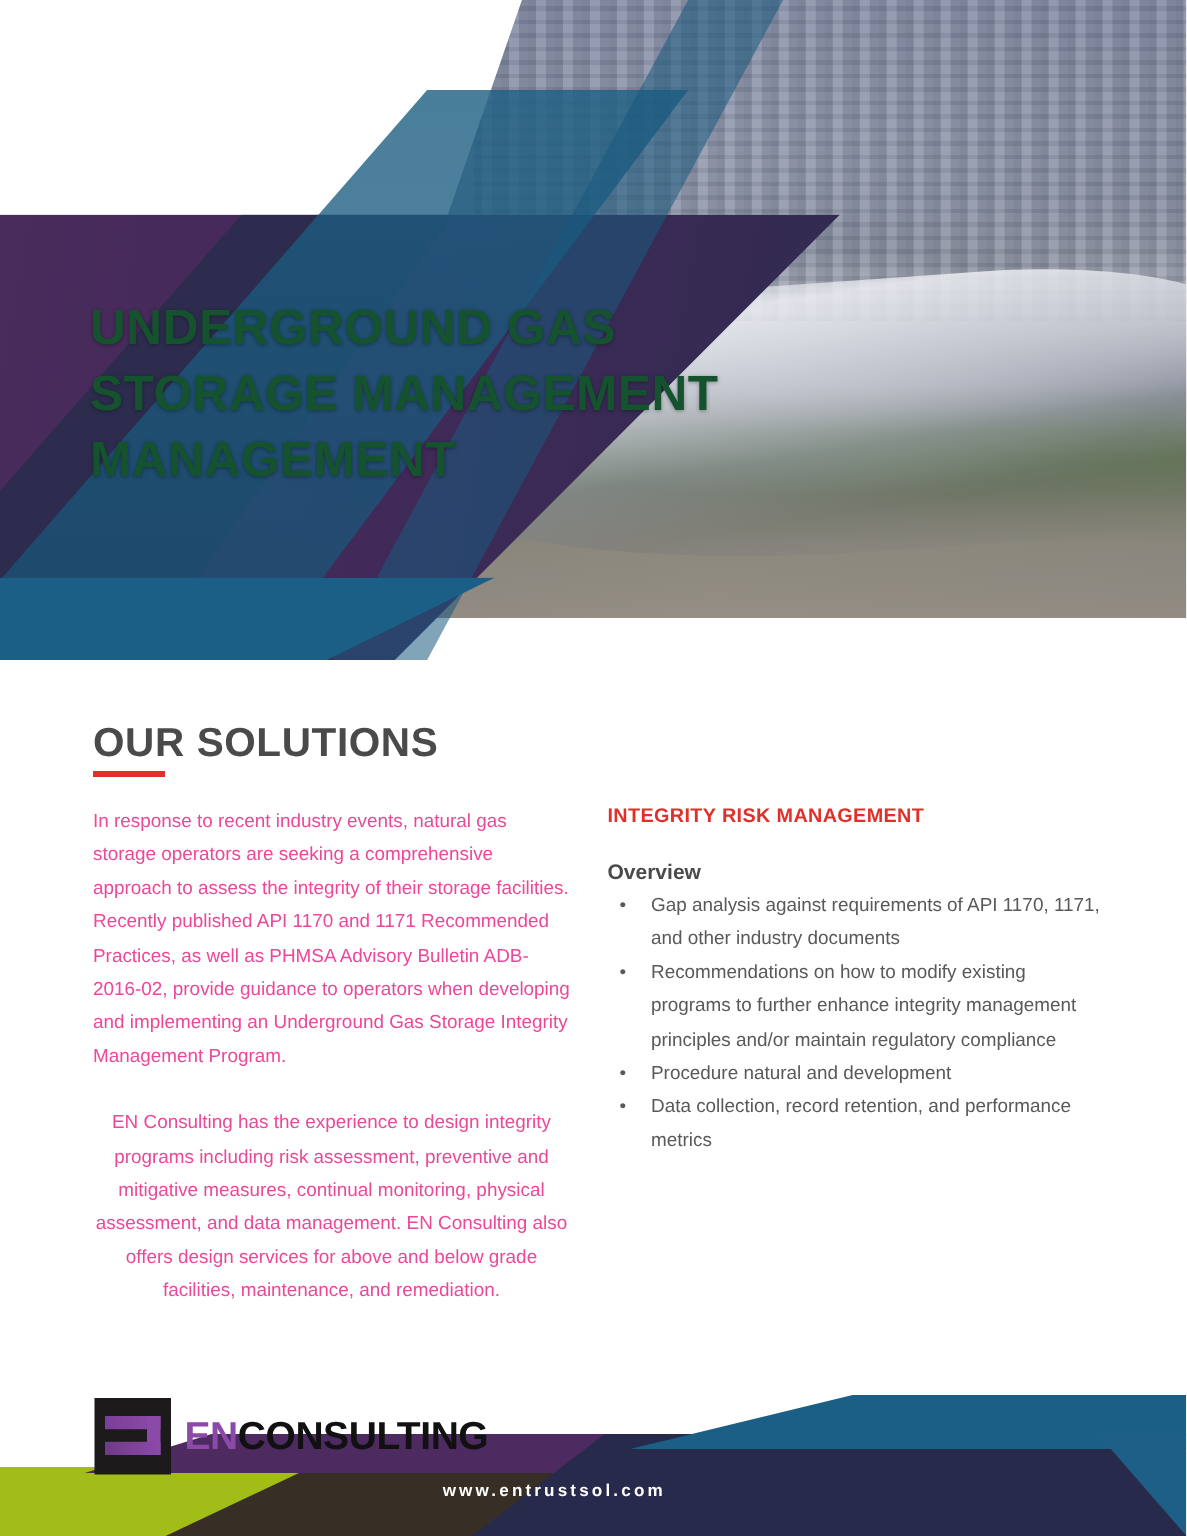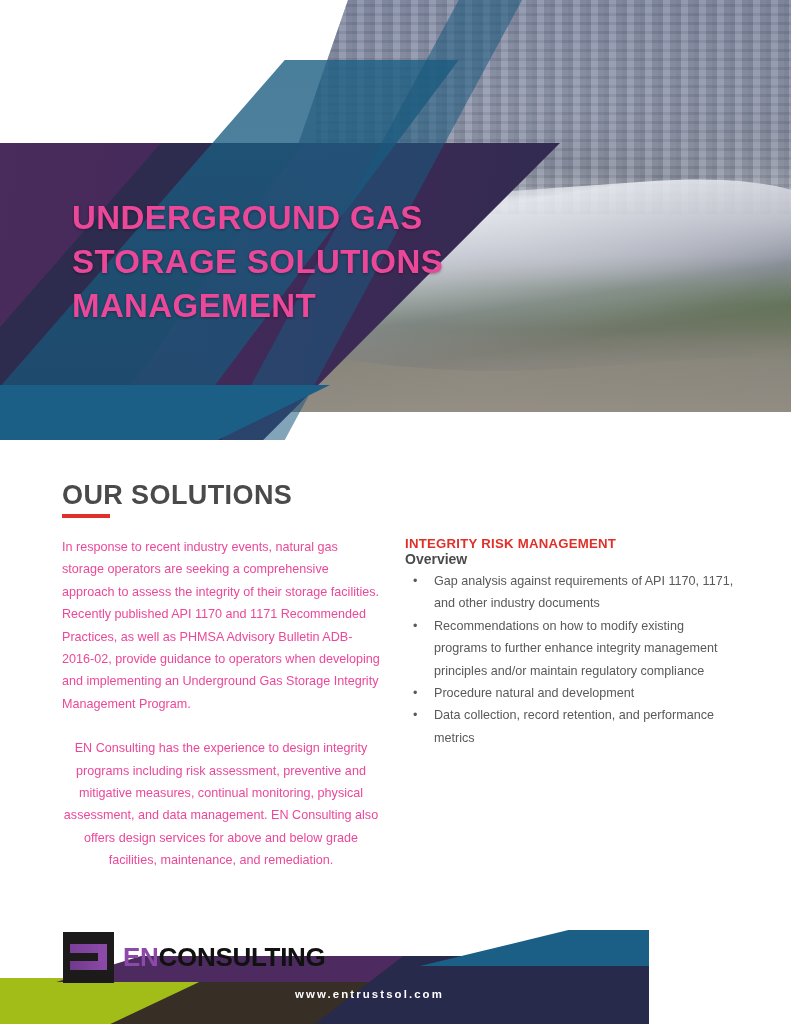--- a/index.html
+++ b/index.html
@@ -119,23 +119,23 @@
     left: 0; top: 385px;
     width: 330px; height: 55px;
     background: #1b5f86;
     -webkit-clip-path: polygon(0 0, 100% 0, 66% 100%, 0 100%);
     clip-path: polygon(0 0, 100% 0, 66% 100%, 0 100%);
   }
 
   
   .hero-title {
     position: absolute;
-    left: 72px; top: 196px;
+    left: 60px; top: 196px;
     width: 470px;
-    color: #ec4899;
+    color: #14532d;
     font-size: 33px;
     font-weight: bold;
     line-height: 44px;
     letter-spacing: .4px;
     text-shadow: 0 1px 3px rgba(0,0,0,0.35);
   }
   .hero-title .tline { display: block; white-space: nowrap; }
 
   
   .body-wrap {
@@ -176,20 +176,21 @@
     color: #ec4899;
     margin-bottom: 22px;
   }
   .para:last-child { margin-bottom: 12px; text-align: center; }
 
   .right-heading {
     font-size: 13.2px;
     font-weight: bold;
     color: #e0302a;
     letter-spacing: .25px;
+    margin-bottom: 22px;
   }
 
   .overview-heading {
     font-size: 14px;
     font-weight: bold;
     color: #4a4a4a;
     margin-bottom: 3px;
   }
 
   .bullets { list-style: none; }
@@ -248,21 +249,21 @@
     letter-spacing: -0.3px;
     white-space: nowrap;
   }
   .logo-text .en { color: #8c4aa8; text-align: right; }
   .logo-text .consulting { color: #111111; }
 
   
   .footer {
     position: absolute;
     left: 0; top: 930px;
-    width: 649px; height: 94px;
+    width: 791px; height: 94px;
     overflow: hidden;
   }
   .f-olive {
     position: absolute;
     left: 0; top: 48px;
     width: 440px; height: 46px;
     background: #a2bd17;
     -webkit-clip-path: polygon(0 0, 100% 0, 77% 100%, 0 100%);
     clip-path: polygon(0 0, 100% 0, 77% 100%, 0 100%);
   }
@@ -326,21 +327,21 @@
   <div class="hero">
     <div class="hero-photo"></div>
     <div class="hero-purple"></div>
     <div class="hero-navy-stripe"></div>
     <div class="hero-teal-band"></div>
     <div class="hero-teal-sliver"></div>
     <div class="hero-teal-foot"></div>
 
     <h1 class="hero-title">
       <span class="tline">UNDERGROUND GAS</span>
-      <span class="tline">STORAGE SOLUTIONS</span>
+      <span class="tline">STORAGE MANAGEMENT</span>
       <span class="tline">MANAGEMENT</span>
     </h1>
   </div>
 
   <div class="body-wrap">
 
     <h2 class="section-heading">OUR SOLUTIONS</h2>
     <div class="section-rule"></div>
 
     <div class="col-left">

